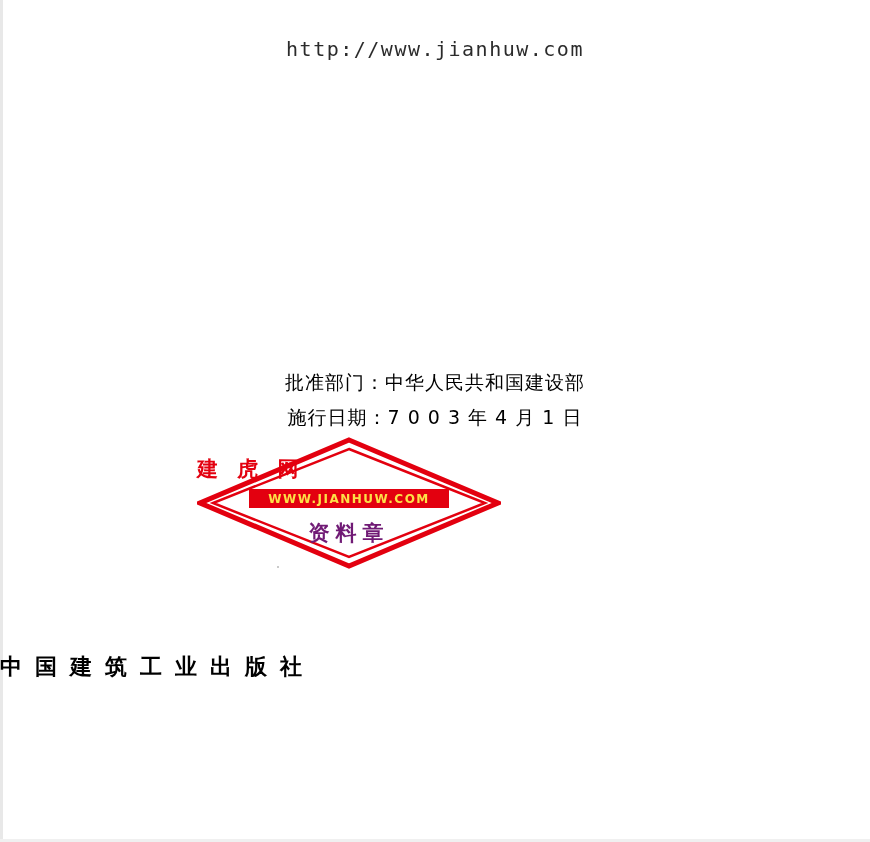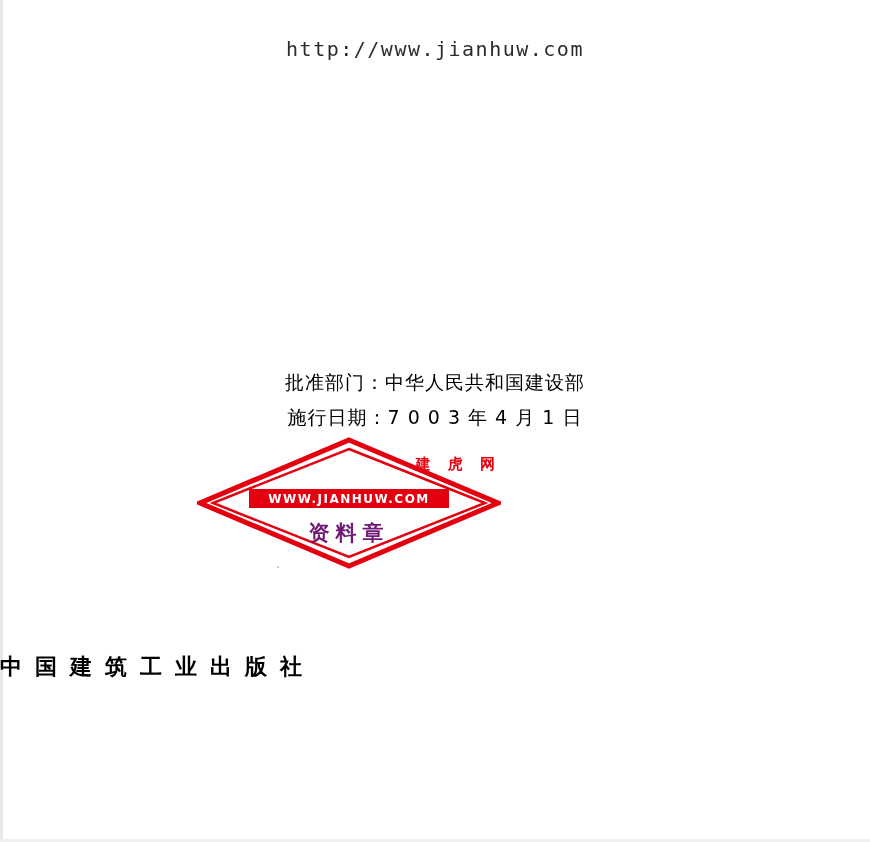--- a/index.html
+++ b/index.html
@@ -124,44 +124,44 @@
     left: 0; top: 0;
     width: 304px;
     height: 132px;
     pointer-events: none;
   }
   .stamp-top {
     position: absolute;
     top: 18px;
     left: 0;
     width: 304px;
-    text-align: right;
-    font-family: "DejaVu Sans", sans-serif;
-    font-weight: bold;
-    font-size: 15px;
+    text-align: left;
+    font-family: "DejaVu Sans", sans-serif;
+    font-weight: bold;
+    font-size: 21px;
     letter-spacing: 6px;
     color: #e3000f;
   }
   .stamp-mid {
     position: absolute;
     top: 52px;
     left: 52px;
     width: 200px;
     height: 19px;
     background: #e3000f;
     display: flex;
     align-items: center;
     justify-content: center;
   }
   .stamp-mid span {
     font-family: "DejaVu Sans", sans-serif;
     font-weight: bold;
     font-size: 12px;
     letter-spacing: 1.5px;
-    color: #ffffff;
+    color: #fde047;
   }
   .stamp-bot {
     position: absolute;
     top: 82px;
     left: 0;
     width: 304px;
     text-align: center;
     font-family: "DejaVu Sans", sans-serif;
     font-weight: bold;
     font-size: 21px;

